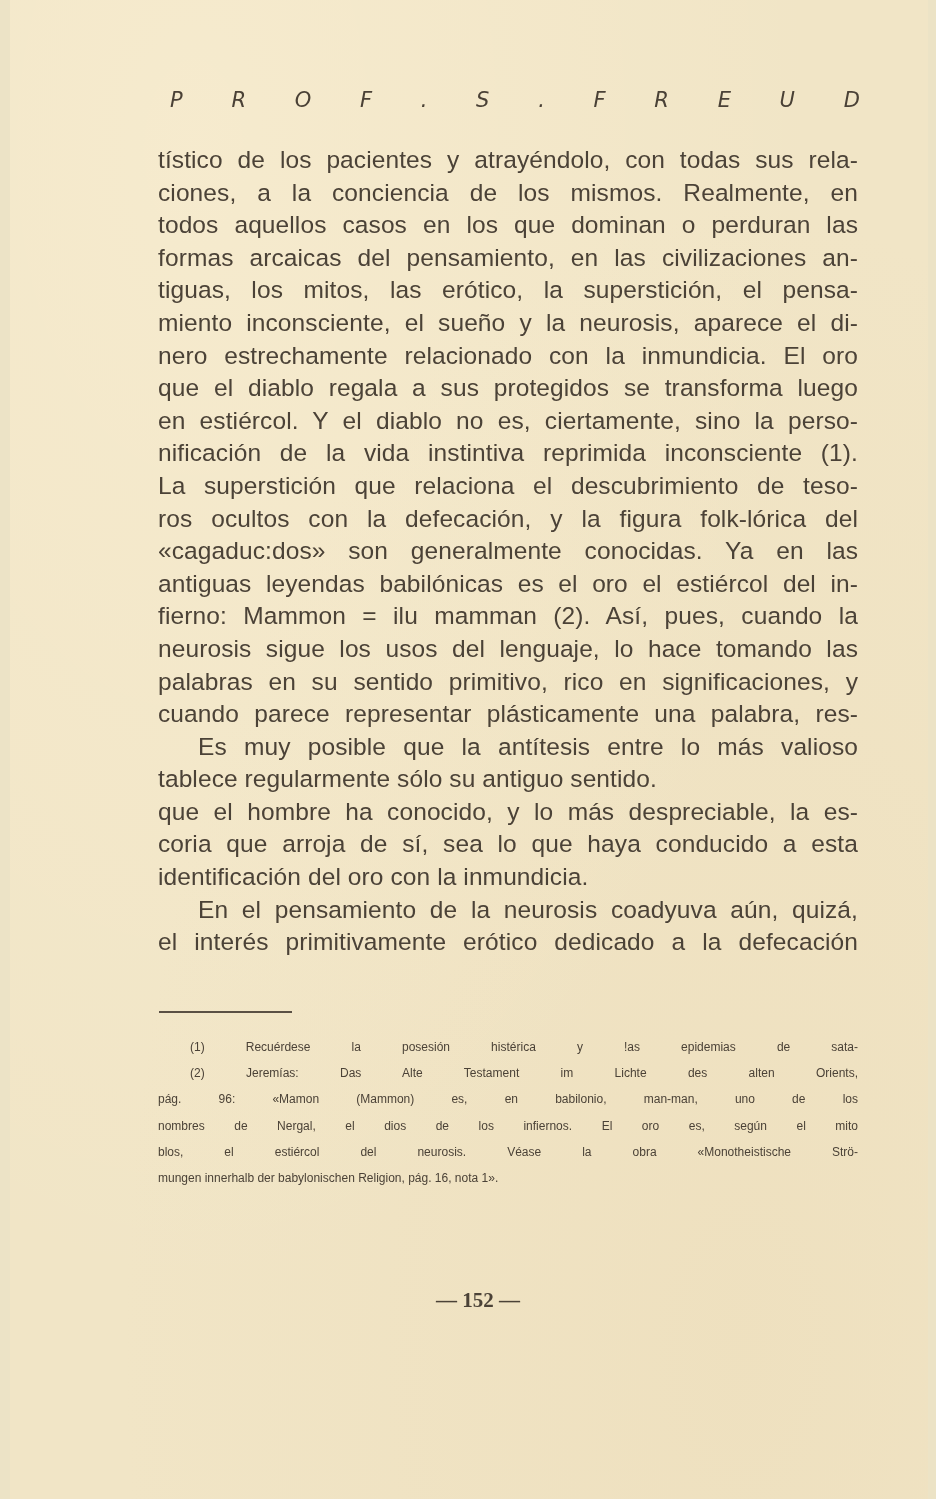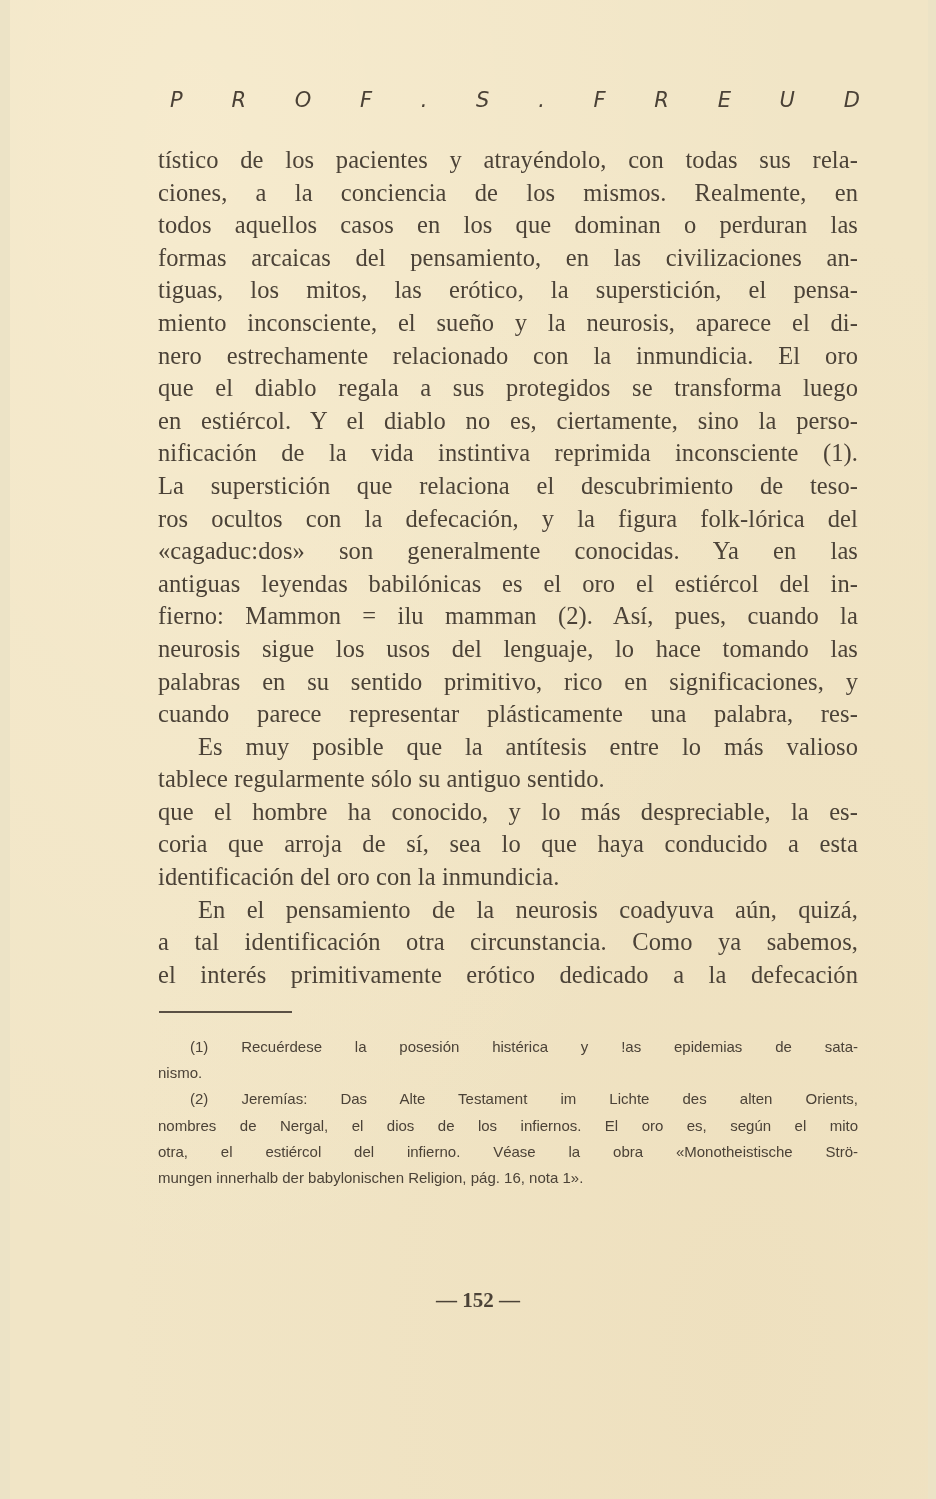--- a/index.html
+++ b/index.html
@@ -37,21 +37,21 @@
     color: #4a4136;
     letter-spacing: 0;
   }
   .running-head span { display: inline-block; }
 
   .body-text {
     position: absolute;
     left: 148px;
     top: 144px;
     width: 700px;
-    font-family: Liberation Serif, serif;
+    font-family: Liberation Sans, sans-serif;
     font-size: 24.5px;
     line-height: 32.6px;
     color: #4b4237;
     text-align: justify;
     letter-spacing: 0.1px;
   }
   .line {
     display: block;
     text-align: justify;
     text-align-last: justify;
@@ -68,21 +68,21 @@
     height: 2px;
     background: #5a5044;
   }
 
   .footnotes {
     position: absolute;
     left: 148px;
     top: 1034px;
     width: 700px;
     font-family: "Liberation Sans", sans-serif;
-    font-size: 15px;
+    font-size: 12px;
     line-height: 26.2px;
     color: #4b4237;
   }
   .fn-line {
     display: block;
     text-align: justify;
     text-align-last: justify;
     white-space: nowrap;
   }
   .fn-line.indent { padding-left: 32px; }
@@ -138,29 +138,28 @@
     <span class="line">fierno: Mammon = ilu mamman (2). Así, pues, cuando la</span>
     <span class="line">neurosis sigue los usos del lenguaje, lo hace tomando las</span>
     <span class="line">palabras en su sentido primitivo, rico en significaciones, y</span>
     <span class="line">cuando parece representar plásticamente una palabra, res-</span>
     <span class="line indent">Es muy posible que la antítesis entre lo más valioso</span>
     <span class="line left">tablece regularmente sólo su antiguo sentido.</span>
     <span class="line">que el hombre ha conocido, y lo más despreciable, la es-</span>
     <span class="line">coria que arroja de sí, sea lo que haya conducido a esta</span>
     <span class="line left">identificación del oro con la inmundicia.</span>
     <span class="line indent">En el pensamiento de la neurosis coadyuva aún, quizá,</span>
-    <span class="line">a tal identificación otra circunstancia. Como ya sabemos,</span>
     <span class="line">el interés primitivamente erótico dedicado a la defecación</span>
   </div>
 
   <div class="rule"></div>
 
   <div class="footnotes">
     <span class="fn-line indent">(1)  Recuérdese la posesión histérica y !as epidemias de sata-</span>
-    <span class="fn-line left">nismo.</span>
     <span class="fn-line indent">(2)  Jeremías: Das Alte Testament im Lichte des alten Orients,</span>
+    <span class="fn-line">pág. 96: «Mamon (Mammon) es, en babilonio, man-man, uno de los</span>
     <span class="fn-line">nombres de Nergal, el dios de los infiernos. El oro es, según el mito</span>
-    <span class="fn-line">otra, el estiércol del infierno. Véase la obra «Monotheistische Strö-</span>
+    <span class="fn-line">blos, el estiércol del neurosis. Véase la obra «Monotheistische Strö-</span>
     <span class="fn-line left">mungen innerhalb der babylonischen Religion, pág. 16, nota 1».</span>
   </div>
 
   <div class="folio">— 152 —</div>
 </div>
 
 </body></html>

